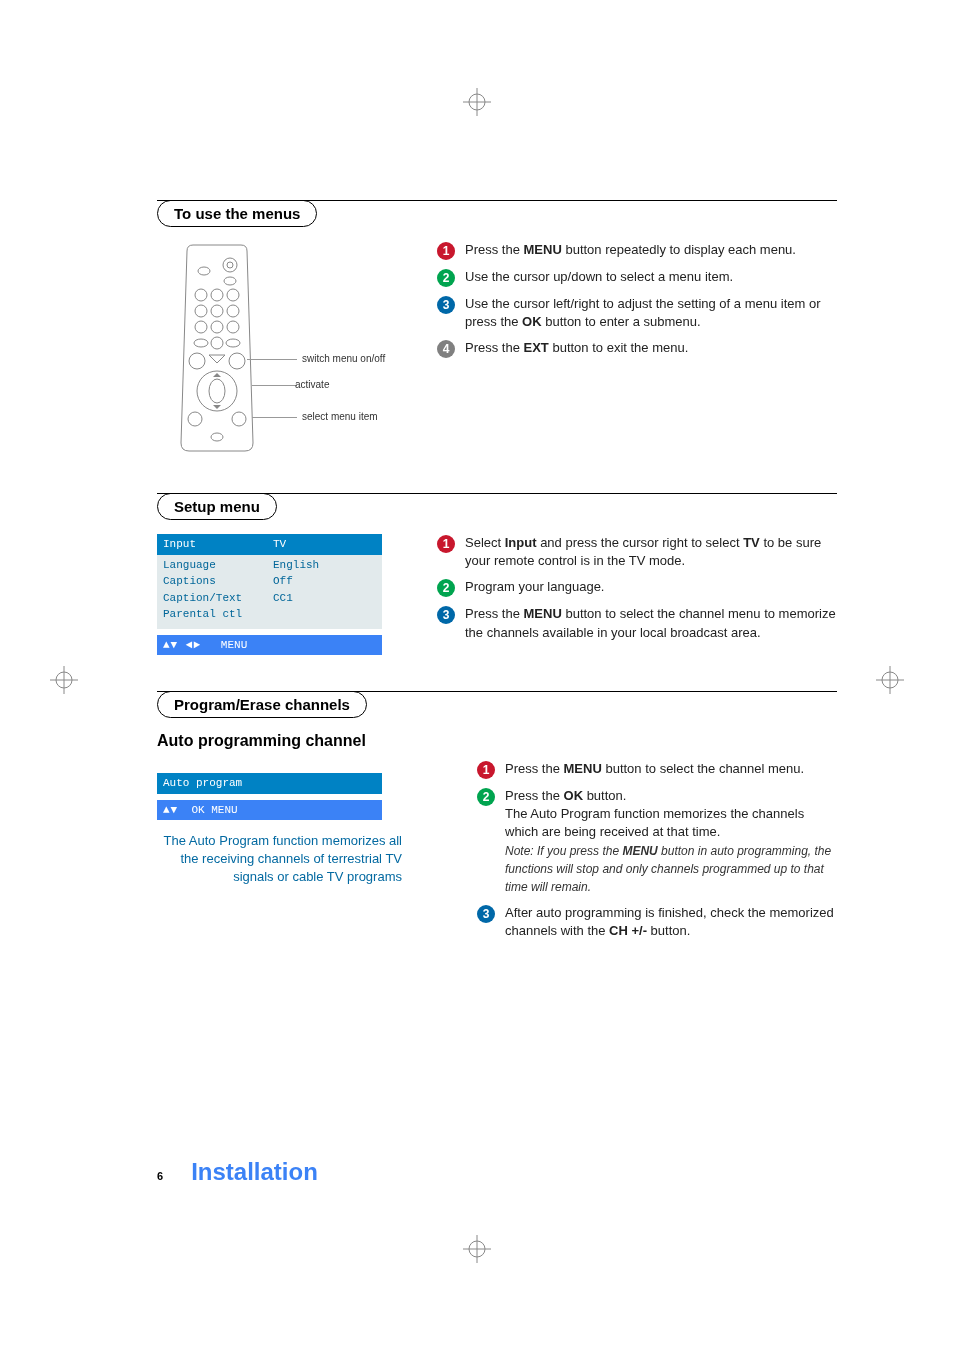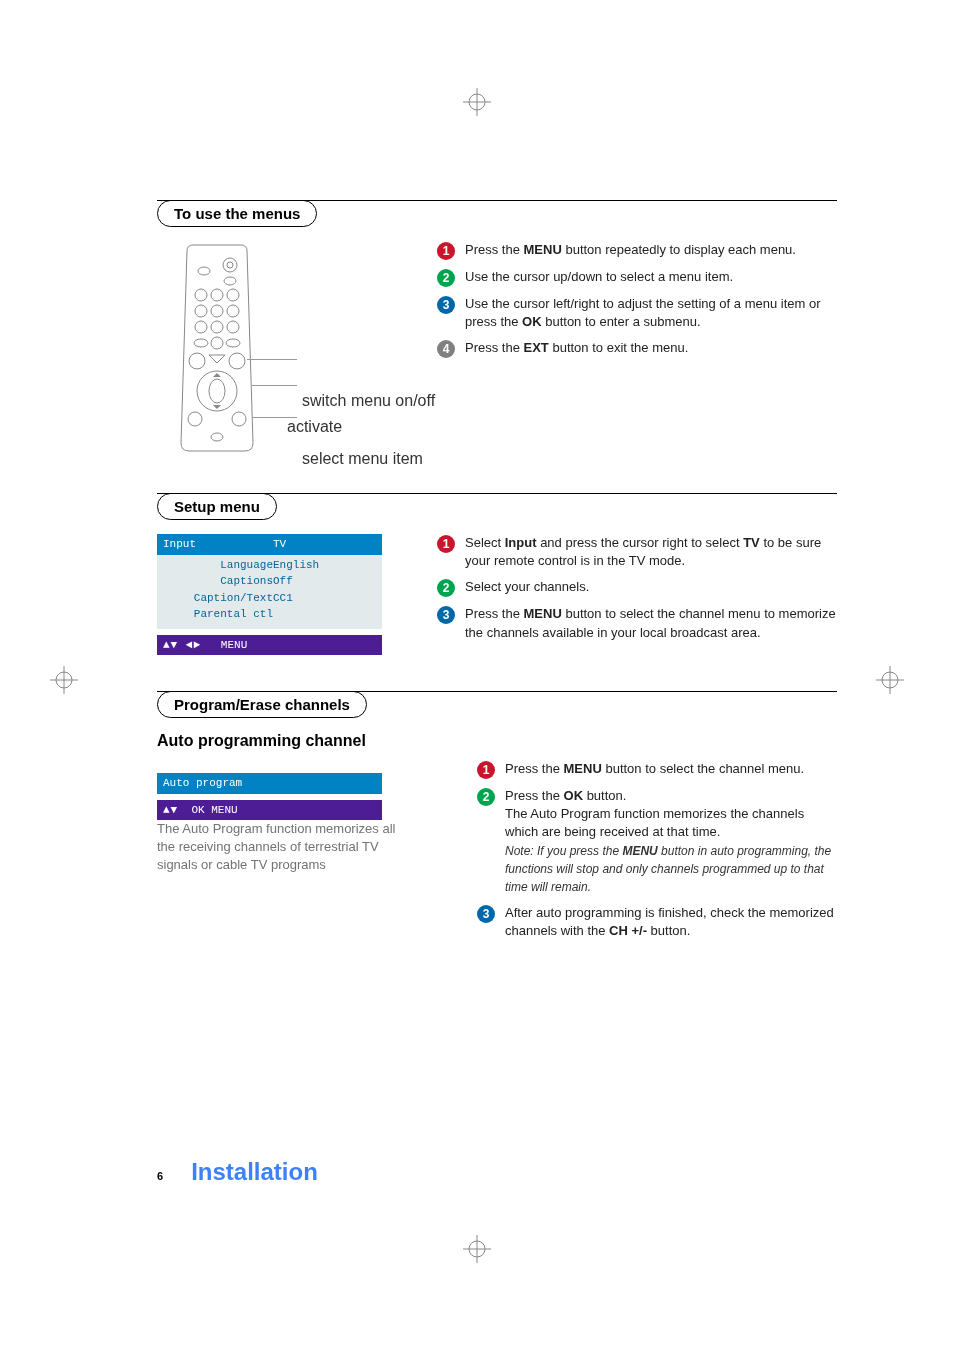--- a/index.html
+++ b/index.html
@@ -120,40 +120,42 @@
       background: #0082c4;
       color: #fff;
       padding: 2px 6px;
       display: flex;
     }
     .tv-menu-body {
       background: #e2eaec;
       color: #006699;
       padding: 2px 6px 6px;
     }
-    .tv-menu-row { display: flex; text-align: right; }
+    .tv-menu-row { display: flex; }
     .tv-menu-label { width: 110px; }
     .tv-menu-footer {
-      background: #4c1d95;
+      background: #3b82f6;
       color: #fff;
       padding: 2px 6px;
       margin-top: 6px;
     }
     .tv-menu-footer .arrows {
       letter-spacing: 1px;
     }
     .subsection-title {
       font-weight: bold;
       font-size: 16px;
       margin: 14px 0 4px;
     }
     .body-para {
       font-size: 13px;
       line-height: 1.4;
-      color: #737373;
+      margin-top: 12px;
+      color: #0369a1;
+      text-align: right;
     }
     .note {
       font-style: italic;
       font-size: 12px;
       line-height: 1.35;
       color: #333;
     }
     .page-footer {
       position: absolute;
       bottom: 165px;
@@ -165,23 +167,22 @@
       font-size: 11px;
       font-weight: bold;
       margin-right: 28px;
     }
     .footer-title {
       font-size: 24px;
       font-weight: bold;
       color: #3b82f6;
     }
     .remote-annotation {
-      font-size: 16px;
+      font-size: 10px;
       color: #333;
-      margin-top: 39px;
     }
   </style>
 </head>
 <body>
 
 <div class="registration-mark reg-top">
   <svg viewBox="0 0 28 28">
       <circle cx="14" cy="14" r="8" fill="none" stroke="#888" stroke-width="1"></circle>
       <line x1="14" y1="0" x2="14" y2="28" stroke="#888" stroke-width="1"></line>
       <line x1="0" y1="14" x2="28" y2="14" stroke="#888" stroke-width="1"></line>
@@ -249,21 +250,21 @@
             <path d="M60 130 L56 134 L64 134 Z" fill="#888"></path>
             <path d="M60 166 L56 162 L64 162 Z" fill="#888"></path>
 
             <circle cx="38" cy="176" r="7" fill="none" stroke="#888"></circle>
             <circle cx="82" cy="176" r="7" fill="none" stroke="#888"></circle>
             <ellipse cx="60" cy="194" rx="6" ry="4" fill="none" stroke="#888"></ellipse>
           </svg>
           <div class="remote-line" style="top:130px; left:90px; width:50px;"></div>
           <span class="remote-label remote-annotation" style="top:124px; left:145px;">switch menu on/off</span>
           <div class="remote-line" style="top:156px; left:95px; width:45px;"></div>
-          <span class="remote-label remote-annotation" style="top:150px; left:130px;">activate</span>
+          <span class="remote-label remote-annotation" style="top:150px; left:138px;">activate</span>
           <div class="remote-line" style="top:188px; left:95px; width:45px;"></div>
           <span class="remote-label remote-annotation" style="top:182px; left:145px;">select menu item</span>
         </div>
       </div>
       <div class="right-col" style="padding-top:6px;">
         <div class="step-row">
             <span class="step-badge badge-red">1</span>
           <span class="step-text"><span>Press the </span><b>MENU</b><span> button repeatedly to display each menu.</span></span>
         </div>
         <div class="step-row">
@@ -318,21 +319,21 @@
           </div>
         </div>
       </div>
       <div class="right-col" style="padding-top:6px;">
         <div class="step-row">
             <span class="step-badge badge-red">1</span>
           <span class="step-text"><span>Select </span><b>Input</b><span> and press the cursor right to select </span><b>TV</b><span> to be sure your remote control is in the TV mode.</span></span>
         </div>
         <div class="step-row">
             <span class="step-badge badge-green">2</span>
-          <span class="step-text">Select your channels.</span>
+          <span class="step-text">Program your language.</span>
         </div>
         <div class="step-row">
             <span class="step-badge badge-blue">3</span>
           <span class="step-text"><span>Press the </span><b>MENU</b><span> button to select the channel menu to memorize the channels available in your local broadcast area.</span></span>
         </div>
       </div>
     </div>
   </div>
 
   <div class="section">

